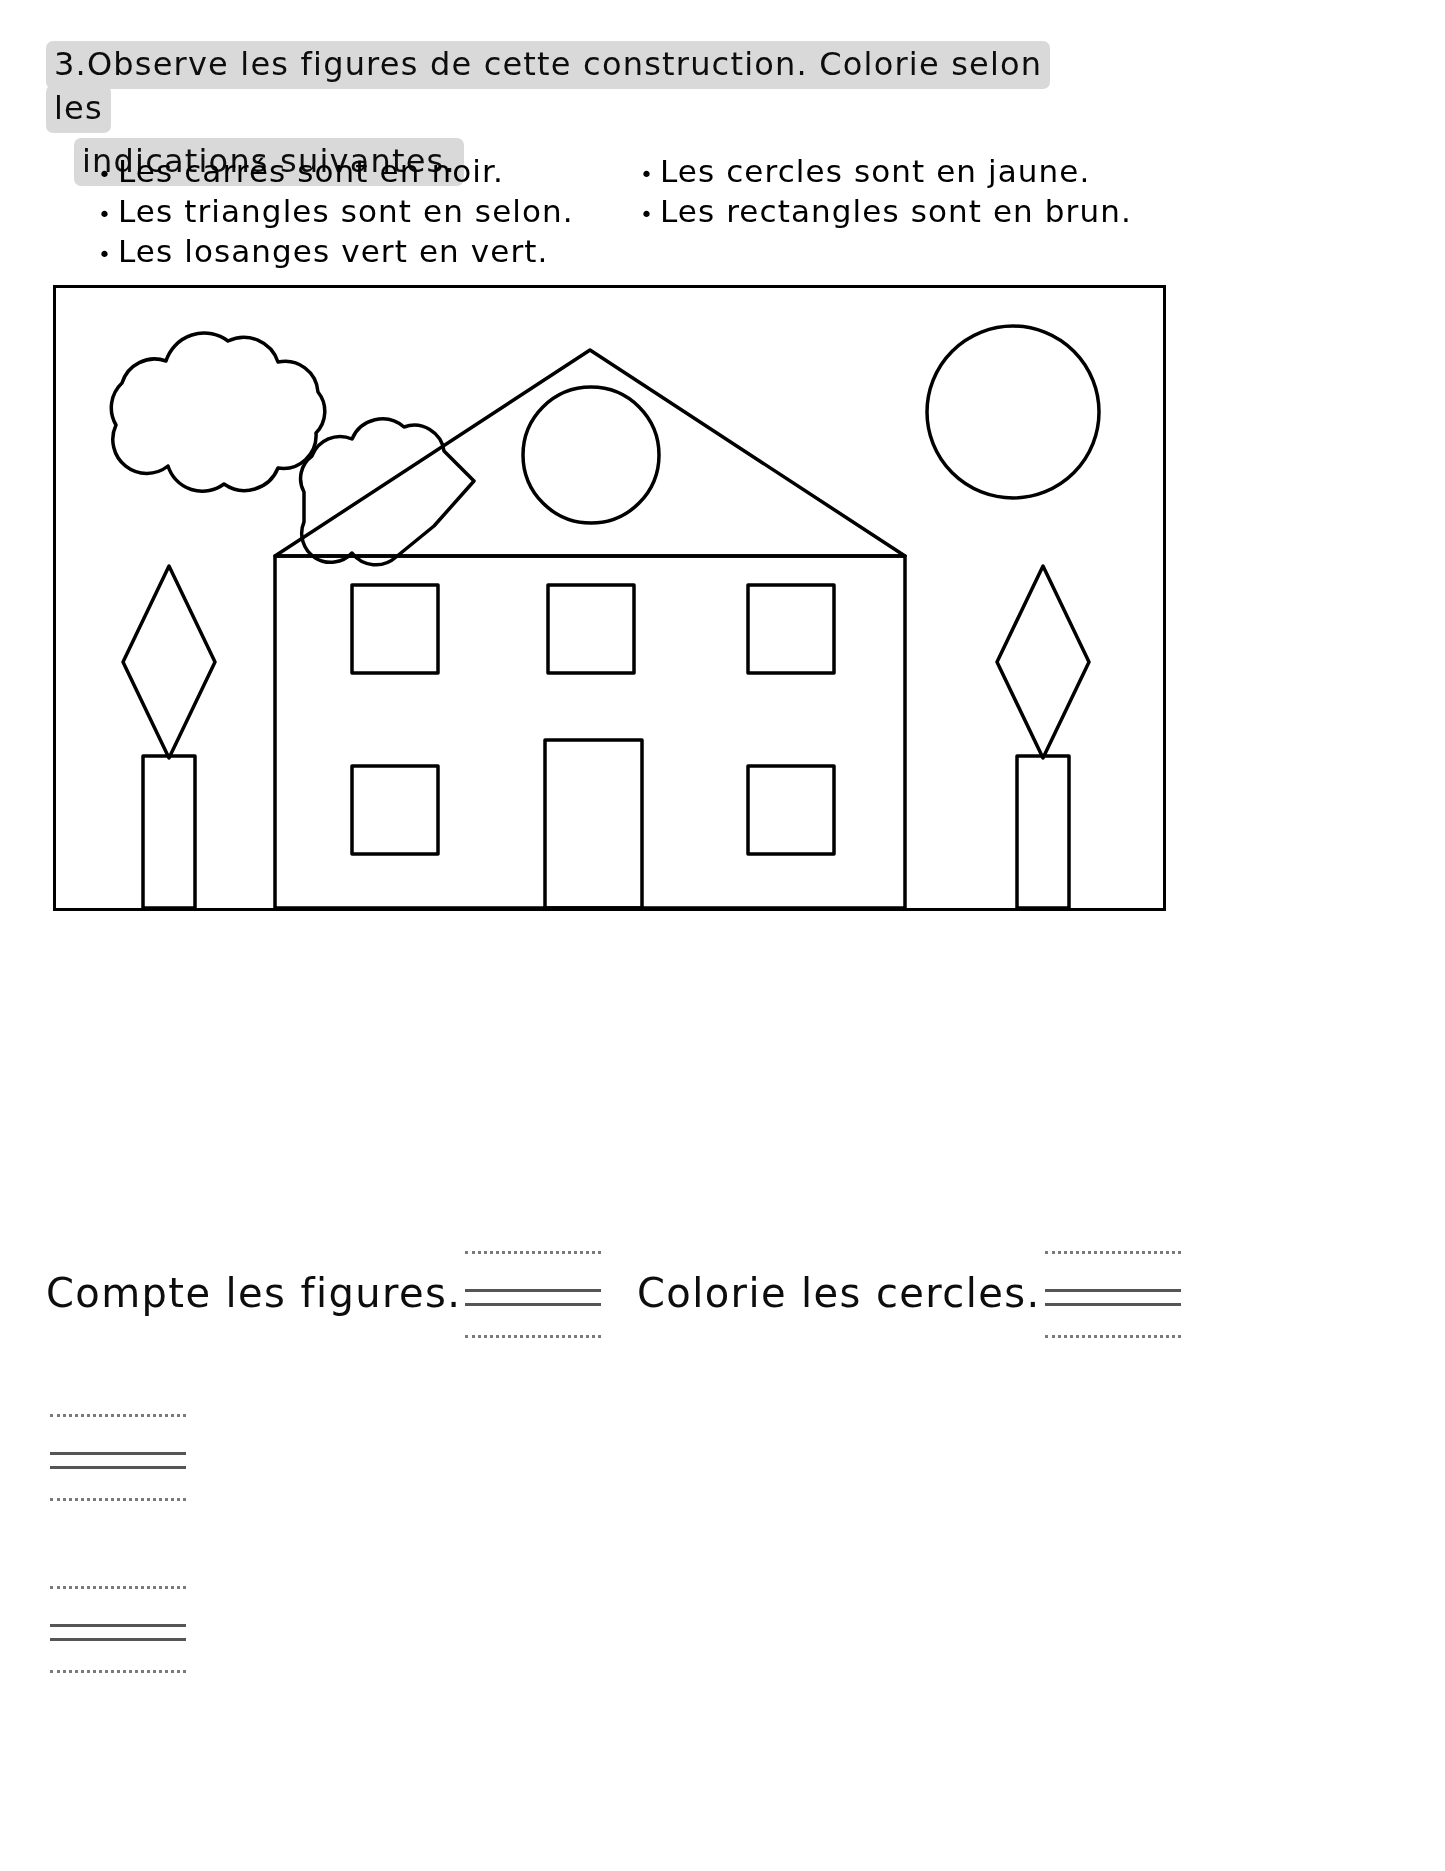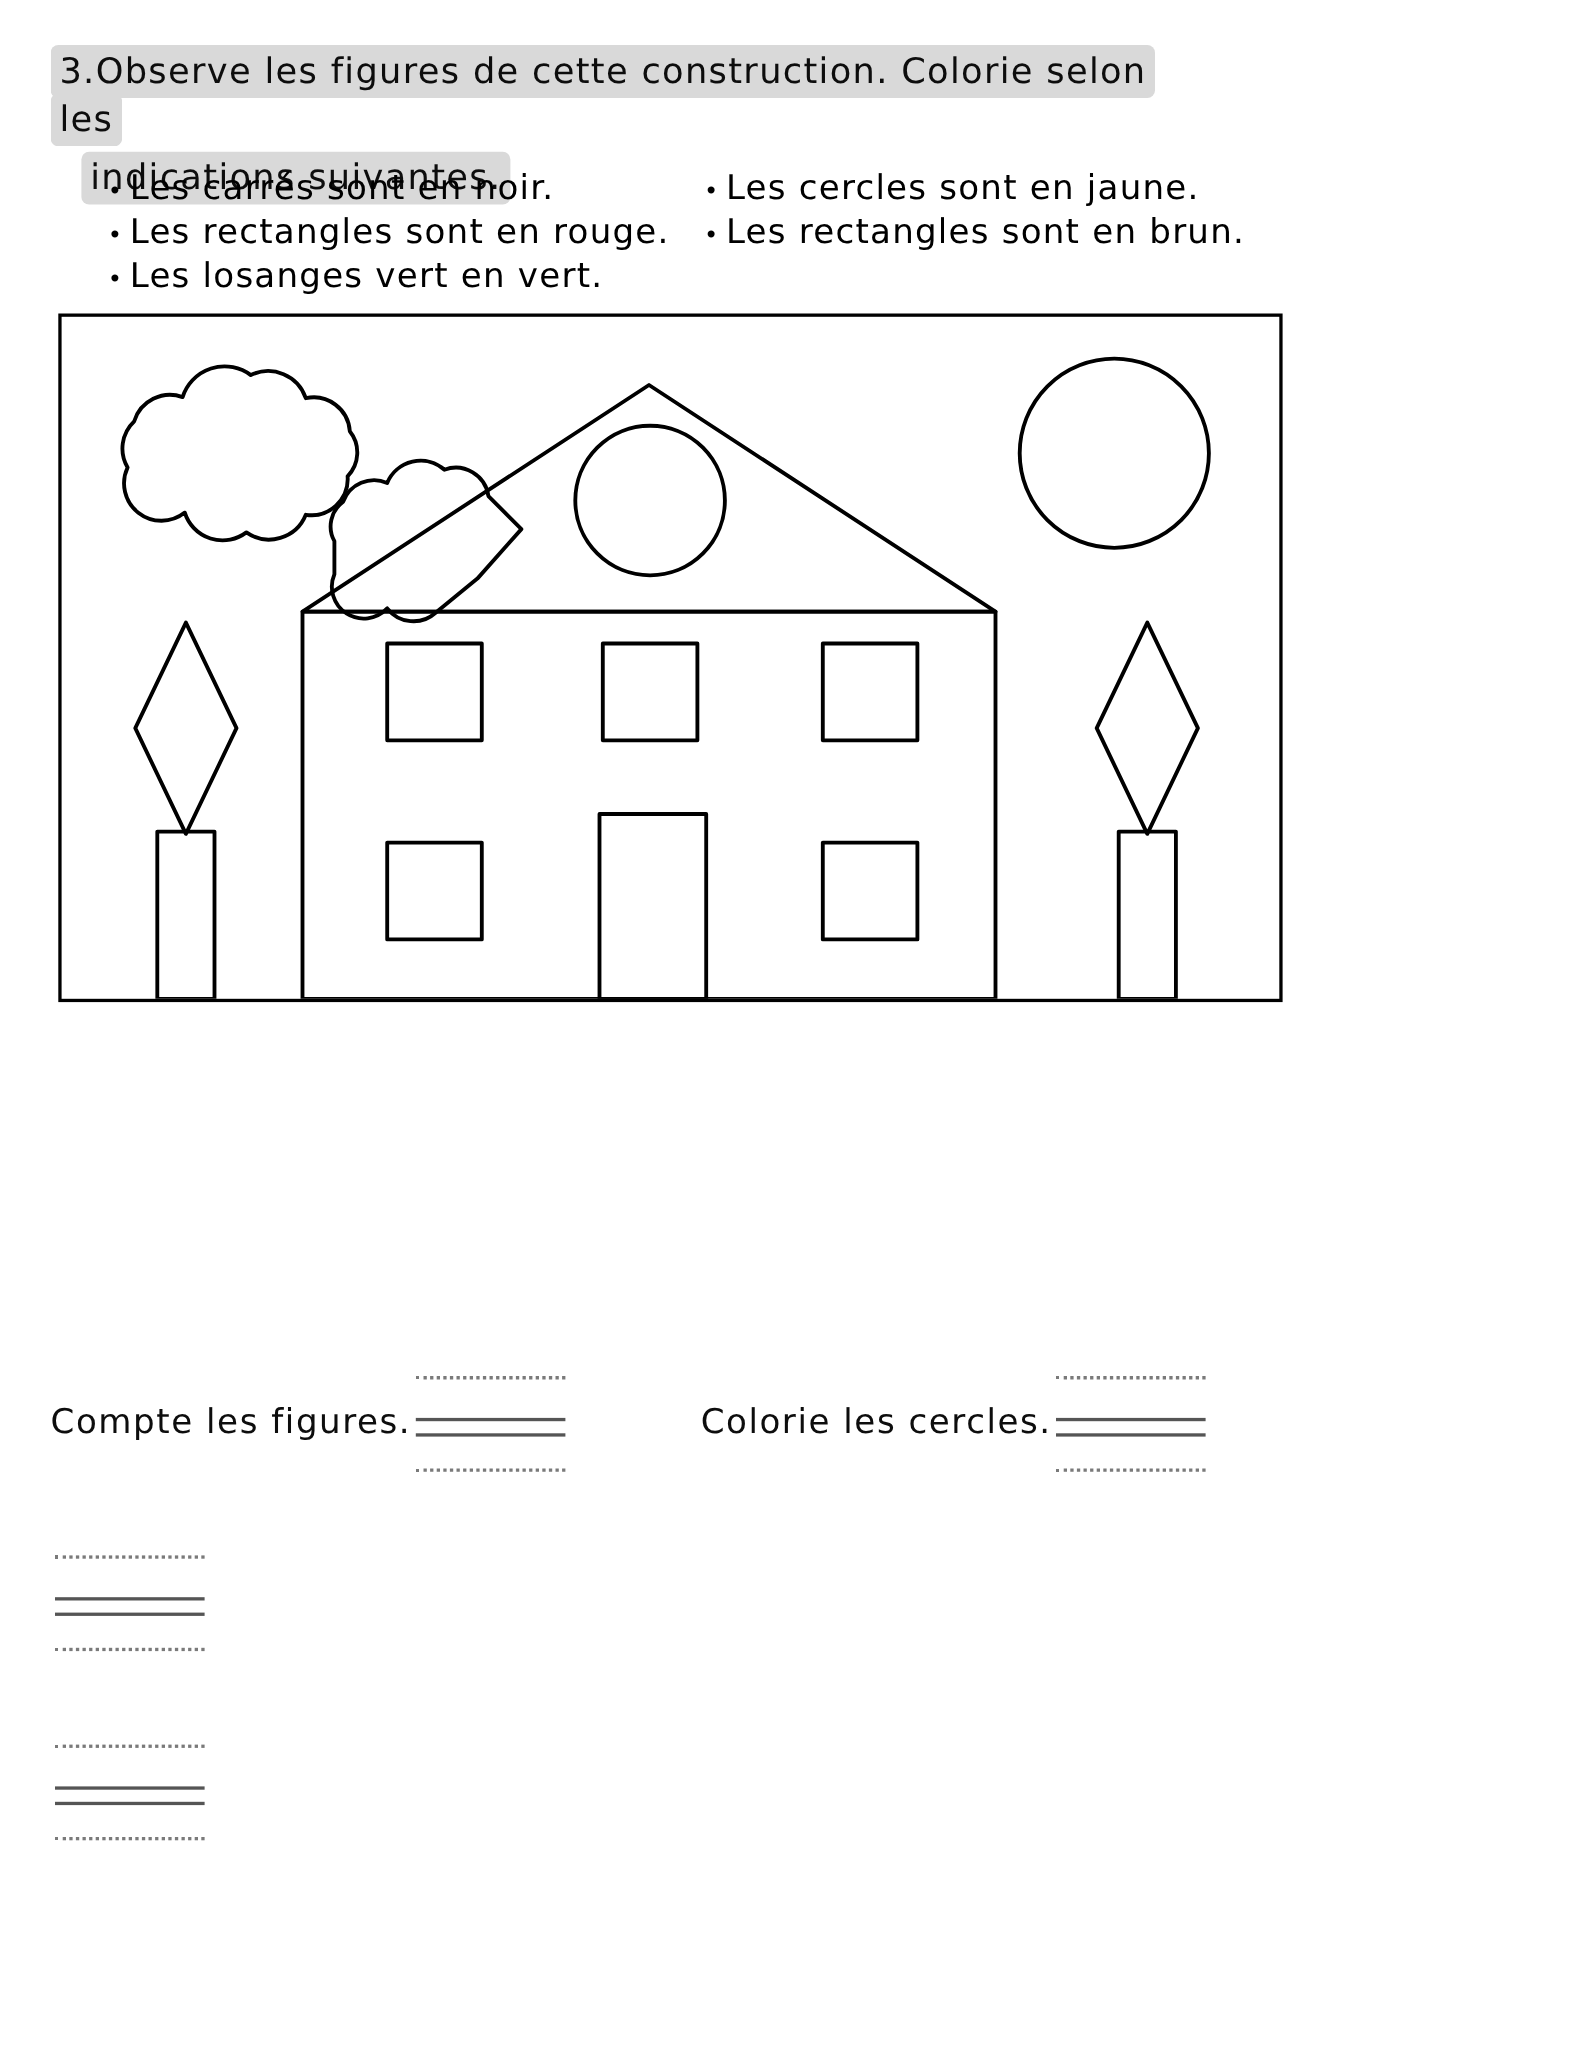--- a/index.html
+++ b/index.html
@@ -97,21 +97,21 @@
     display: block;
   }
 
   
   .answer-row {
     position: absolute;
     display: flex;
     align-items: center;
   }
   .answer-label {
-    font-size: 31px;
+    font-size: 40px;
     letter-spacing: 1.4px;
     white-space: nowrap;
     color: #0d0d0d;
   }
   .answer-blank {
     position: relative;
     width: 136px;
     height: 96px;
     margin-left: 4px;
     flex: 0 0 136px;
@@ -147,21 +147,21 @@
     <span class="line2"><span class="hl"><span>indications suivantes.</span></span></span>
   </div>
 
   <div class="bullets" id="bullets-left">
     <div class="row">
       <span class="dot">•</span>
       <span class="txt">Les carrés sont en noir.</span>
     </div>
     <div class="row">
       <span class="dot">•</span>
-      <span class="txt">Les rectangles sont en rouge.</span>
+      <span class="txt">Les triangles sont en selon.</span>
     </div>
     <div class="row">
       <span class="dot">•</span>
       <span class="txt">Les losanges vert en vert.</span>
     </div>
   </div>
 
   <div class="bullets" id="bullets-right">
     <div class="row">
       <span class="dot">•</span>

